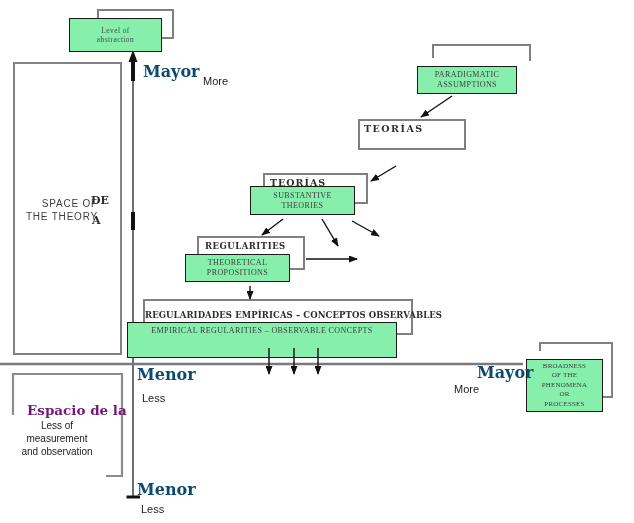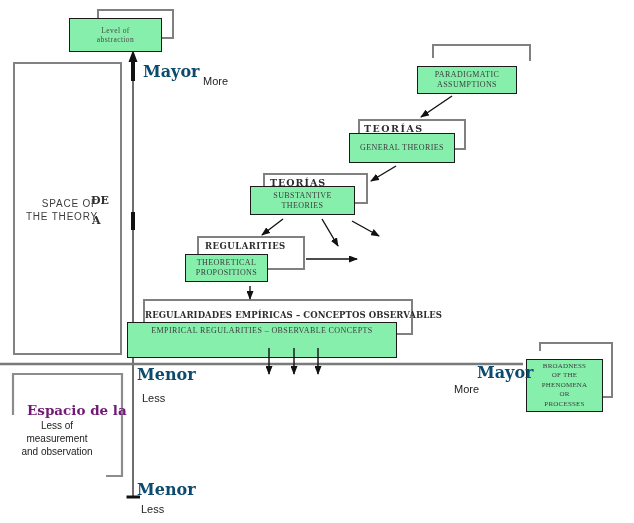--- a/index.html
+++ b/index.html
@@ -73,30 +73,27 @@
   <div class="front-box lvl" style="left:69px;top:18px;width:93px;height:34px;">
     <span>Level of</span>
     <span>abstraction</span>
   </div>
 
   <div class="front-box" style="left:417px;top:66px;width:100px;height:28px;">
     <span>PARADIGMATIC</span>
     <span>ASSUMPTIONS</span>
   </div>
 
-  <div class="front-box" style="left:349px;top:133px;width:106px;height:30px;">
-    <span>GENERAL THEORIES</span>
-  </div>
 
   <div class="front-box" style="left:250px;top:186px;width:105px;height:29px;">
     <span>SUBSTANTIVE</span>
     <span>THEORIES</span>
   </div>
 
-  <div class="front-box" style="left:185px;top:254px;width:83px;height:28px;">
+  <div class="front-box" style="left:185px;top:254px;width:105px;height:28px;">
     <span>THEORETICAL</span>
     <span>PROPOSITIONS</span>
   </div>
 
   <div class="front-box align-top" style="left:127px;top:322px;width:270px;height:36px;">
     <span>EMPIRICAL REGULARITIES – OBSERVABLE CONCEPTS</span>
   </div>
 
   <div class="front-box broadness" style="left:526px;top:359px;width:77px;height:53px;">
     <span>BROADNESS</span>

